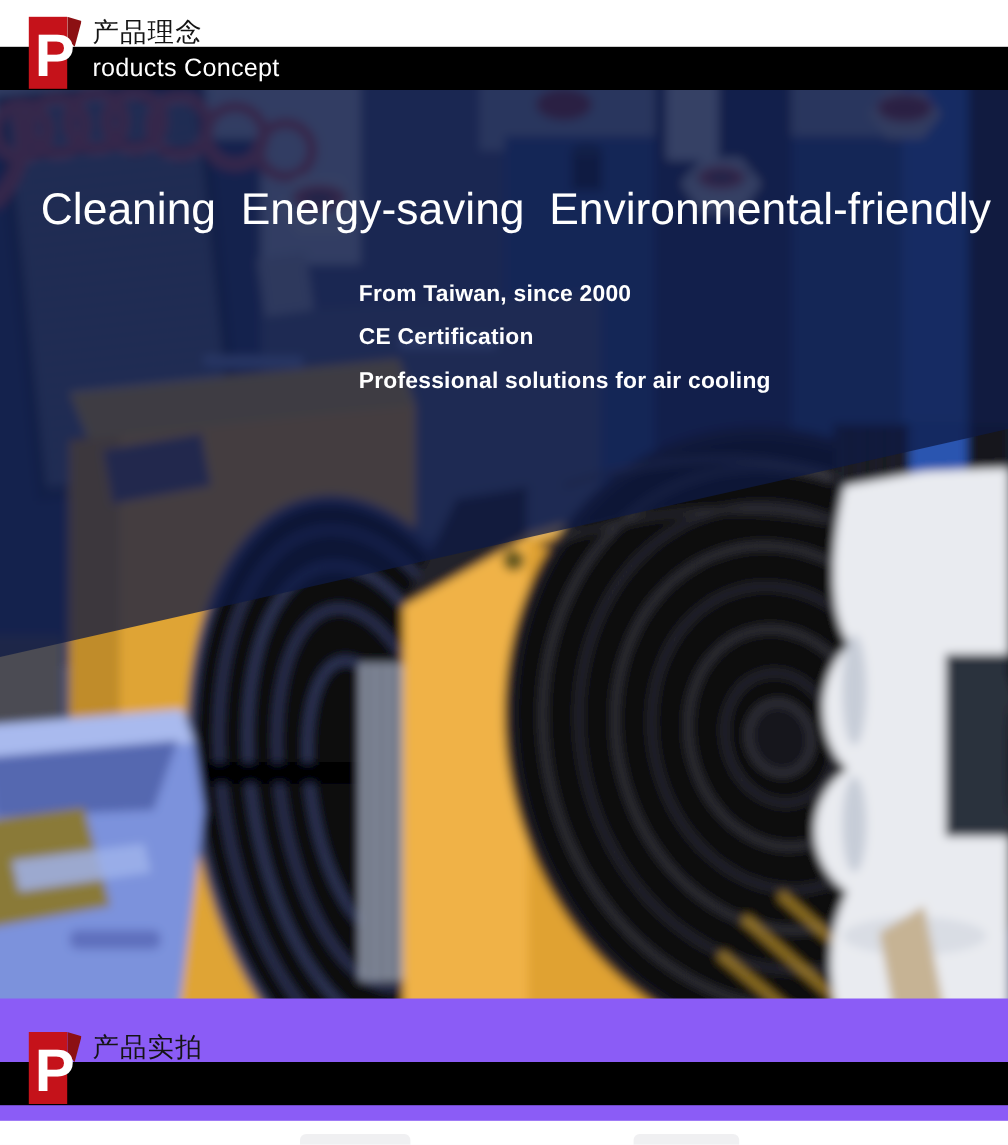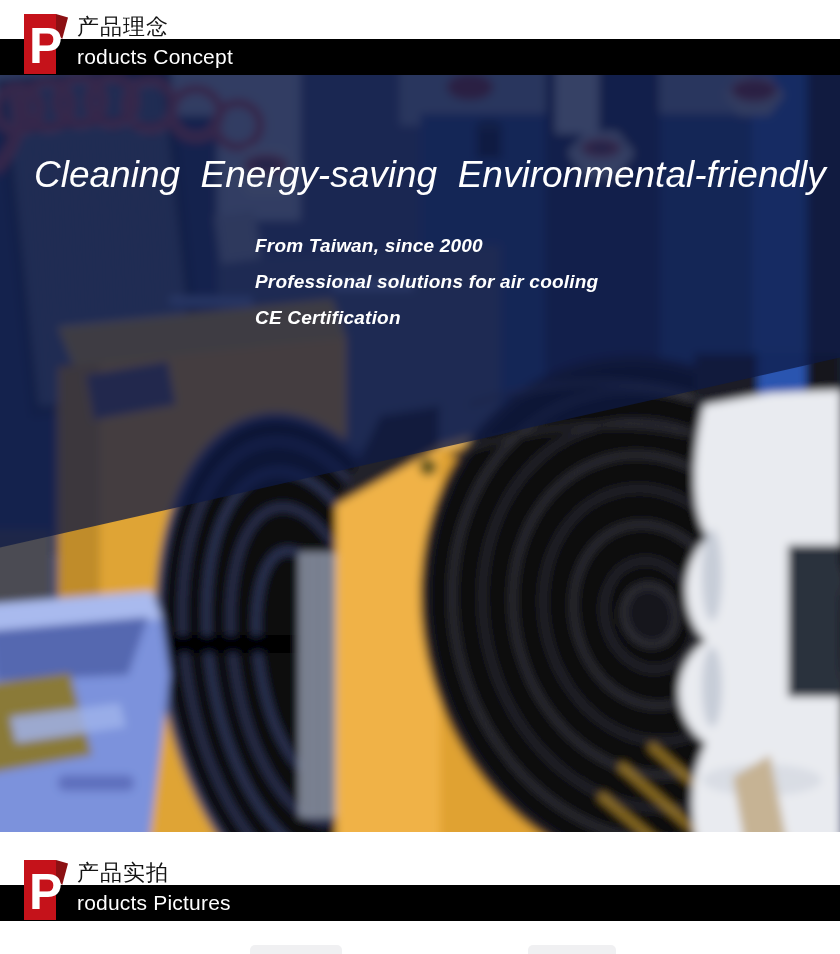--- a/index.html
+++ b/index.html
@@ -19,30 +19,30 @@
       background:#8c1013; clip-path:polygon(0 0,100% 14%,52% 100%,0 76%); z-index:2; }
   .sec-header .title-zh { position:absolute; left:77px; top:12px; font-size:22px; font-weight:400;
       color:#141414; letter-spacing:1px; white-space:nowrap; }
   .sec-header .title-en { position:absolute; left:77px; top:39px; height:36px; line-height:36px;
       color:#ffffff; font-size:21px; font-weight:400; letter-spacing:0.2px; white-space:nowrap; }
 
   #header-concept { top:0; }
   #header-pictures { top:846px; }
 
   
-  .photo { position:absolute; left:0; top:75px; width:840px; height:757px; overflow:hidden;
-      background:#8b5cf6;font-style:italic; }
+  .photo { position:absolute; left:0; top:75px; width:840px; height:859px; overflow:hidden;
+      background:#8b5cf6; }
   .photo svg { position:absolute; left:0; top:0; }
 
   .headline { position:absolute; left:34px; top:79px; color:#ffffff; font-size:37px;
       font-weight:400; letter-spacing:0px; white-space:pre; z-index:5; }
 
   .features { position:absolute; left:255px; top:153px; list-style:none; z-index:5; }
   .features li { color:#ffffff; font-size:19px; font-weight:600; line-height:36px;
-      letter-spacing:0.2px; white-space:pre; }
+      letter-spacing:0.2px; white-space:pre;margin-left:44px; }
 
   
   .img-hint { position:absolute; top:945px; height:9px; background:#ededf0;
       border-radius:5px 5px 0 0; opacity:0.85; }
   #hint-1 { left:250px; width:92px; }
   #hint-2 { left:528px; width:88px; }
 </style>
 </head>
 <body>
 
@@ -191,31 +191,30 @@
           <polygon points="10,642 120,628 126,652 16,668" fill="#9fb1ea" opacity="0.85"></polygon>
         </g>
       </g>
 
       <polygon points="-20,-20 860,-20 860,278 -20,477" fill="#0e1a45" opacity="0.74"></polygon>
     </svg>
 
     <div class="headline">Cleaning  Energy-saving  Environmental-friendly</div>
     <ul class="features">
       <li>From Taiwan, since 2000</li>
+      <li>CE Certification</li>
       <li>Professional solutions for air cooling</li>
-      <li>CE Certification</li>
     </ul>
   </div>
 
   <div class="sec-header" id="header-pictures">
     <div class="bar"></div>
     <div class="ribbon"></div>
     <div class="p-badge">
       <span class="p-letter">P</span>
     </div>
     <div class="title-zh">产品实拍</div>
-    <div class="title-en">roducts Pictures</div>
   </div>
 
   <div class="img-hint" id="hint-1"></div>
   <div class="img-hint" id="hint-2"></div>
 
 </div>
 
 </body></html>

